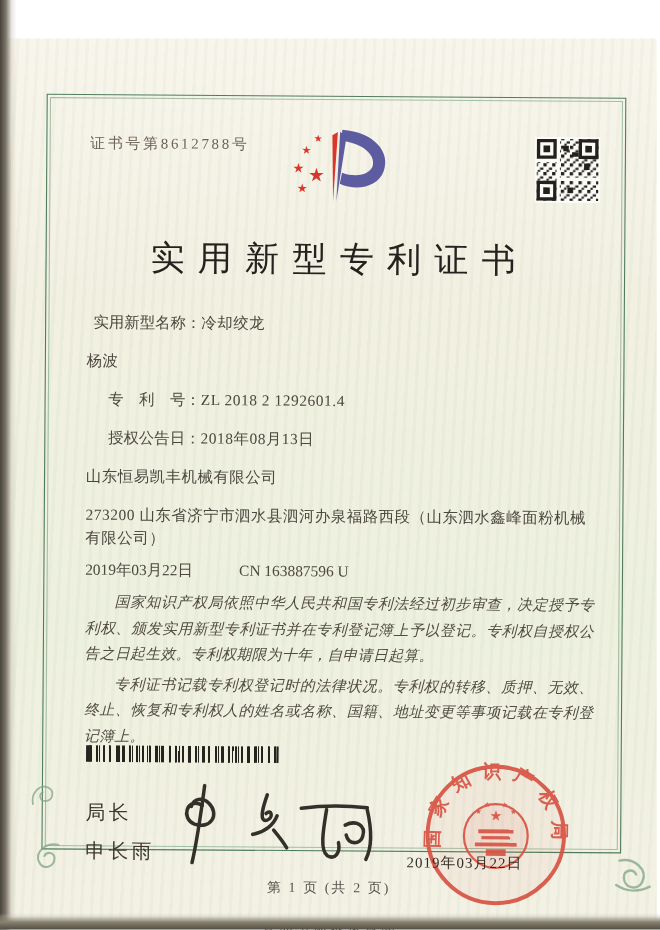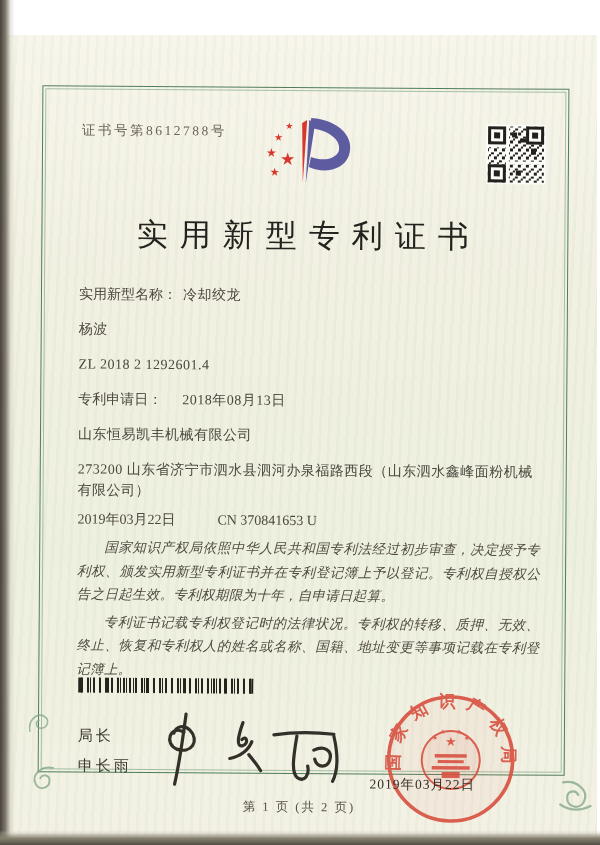--- a/index.html
+++ b/index.html
@@ -18,34 +18,34 @@
   .frame{position:absolute;left:34px;top:52px;right:30px;bottom:62px;border:1.6px solid #4f7d5b;}
   .frame::before{content:"";position:absolute;inset:2px;border:1px solid #a3bfa3;}
   .cert-no{position:absolute;left:74px;top:88px;font-size:13.5px;letter-spacing:2.5px;color:#6d6356;}
   .logo{position:absolute;left:250px;top:74px;width:104px;height:92px;}
   .logo .star{position:absolute;color:#d8372b;line-height:1;}
   .qr{position:absolute;left:478px;top:88px;width:60px;height:60px;}
   .title{position:absolute;left:0;right:0;top:180px;text-align:center;font-size:31px;
     letter-spacing:12px;text-indent:12px;color:#24221e;font-weight:500;}
   .fields{position:absolute;left:72px;right:56px;top:250px;font-size:14px;line-height:21px;color:#4c473f;}
   .frow{display:flex;margin-bottom:14px;}
-  .frow .lbl{flex:0 0 104px;white-space:nowrap;}
+  .frow .lbl{flex:0 0 104px;white-space:nowrap;text-align:right;}
   .frow .val{flex:1;letter-spacing:.5px;}
   .frow.addr{margin-bottom:8px;}
   .frow.grant{margin-bottom:6px;}
   .grant-pair2{margin-left:42px;display:flex;}
   .bodytext p{margin:4px 0 0 0;font-size:13.5px;line-height:23.5px;text-indent:2em;
     font-style:italic;color:#514b42;text-align:justify;letter-spacing:.3px;}
   .barcode{position:absolute;left:74px;top:644px;width:170px;height:15px;
     border-left:3px solid #26231f;border-right:2px solid #26231f;
     background-image:
       repeating-linear-gradient(90deg,#26231f 0 2px,rgba(0,0,0,0) 2px 6px),
       repeating-linear-gradient(90deg,#26231f 0 1px,rgba(0,0,0,0) 1px 9px),
       repeating-linear-gradient(90deg,#26231f 0 1px,rgba(0,0,0,0) 1px 13px);}
-  .signoff{position:absolute;left:74px;top:693px;font-size:15px;color:#3c372f;letter-spacing:3px;}
+  .signoff{position:absolute;left:74px;top:693px;font-size:18px;color:#3c372f;letter-spacing:3px;}
   .signoff div{margin-bottom:11px;}
   .sig{position:absolute;left:142px;top:670px;width:212px;height:92px;}
   .seal{position:absolute;left:372px;top:648px;width:150px;height:150px;opacity:.93;}
   .seal-date{position:absolute;left:366px;top:740px;font-size:13.5px;color:#332e27;
     letter-spacing:1px;z-index:20;}
   .page-no{position:absolute;left:0;right:0;top:764px;text-align:center;font-size:12.5px;
     letter-spacing:2px;color:#55504a;}
   .back-note{position:absolute;left:0;right:0;top:801px;text-align:center;font-size:13.5px;
     font-style:italic;letter-spacing:2px;color:#514b42;}
   .orn{position:absolute;opacity:.75;}
@@ -104,36 +104,37 @@
 
     <div class="fields">
       <div class="frow">
         <span class="lbl">实用新型名称：</span>
         <span class="val">冷却绞龙</span>
       </div>
       <div class="frow">
         <span class="val">杨波</span>
       </div>
       <div class="frow">
+        <span class="lbl">专　利　号：</span>
         <span class="val">ZL 2018 2 1292601.4</span>
       </div>
       <div class="frow">
-        <span class="lbl">专利申请日：</span>
+        <span class="lbl">授权公告日：</span>
         <span class="val">2018年08月13日</span>
       </div>
       <div class="frow">
         <span class="val">山东恒易凯丰机械有限公司</span>
       </div>
       <div class="frow addr">
         <span class="val">273200 山东省济宁市泗水县泗河办泉福路西段（山东泗水鑫峰面粉机械有限公司）</span>
       </div>
       <div class="frow grant">
         <span>2019年03月22日</span>
         <span class="grant-pair2">
-          <span>CN 370841653 U</span>
+          <span>CN 163887596 U</span>
         </span>
       </div>
       <div class="bodytext">
         <p>国家知识产权局依照中华人民共和国专利法经过初步审查，决定授予专利权、颁发实用新型专利证书并在专利登记簿上予以登记。专利权自授权公告之日起生效。专利权期限为十年，自申请日起算。</p>
         <p>专利证书记载专利权登记时的法律状况。专利权的转移、质押、无效、终止、恢复和专利权人的姓名或名称、国籍、地址变更等事项记载在专利登记簿上。</p>
       </div>
     </div>
 
     <div class="barcode"></div>
 

